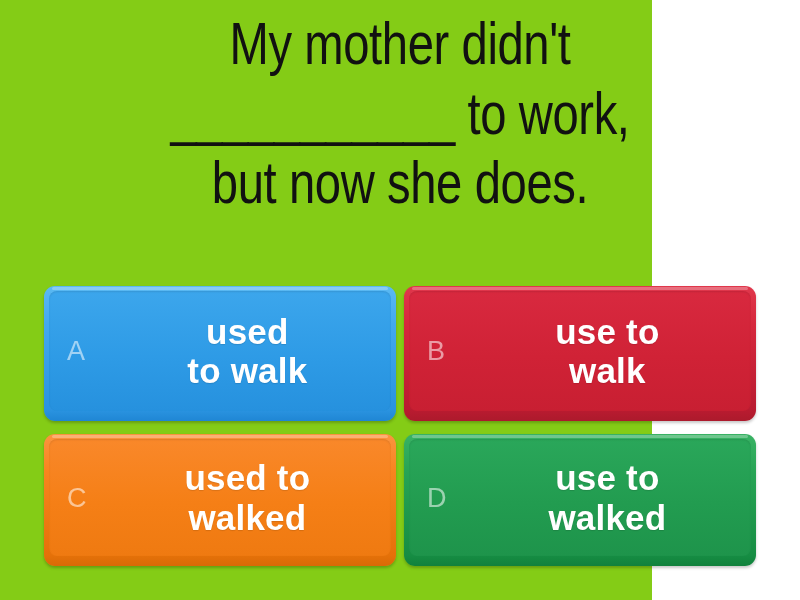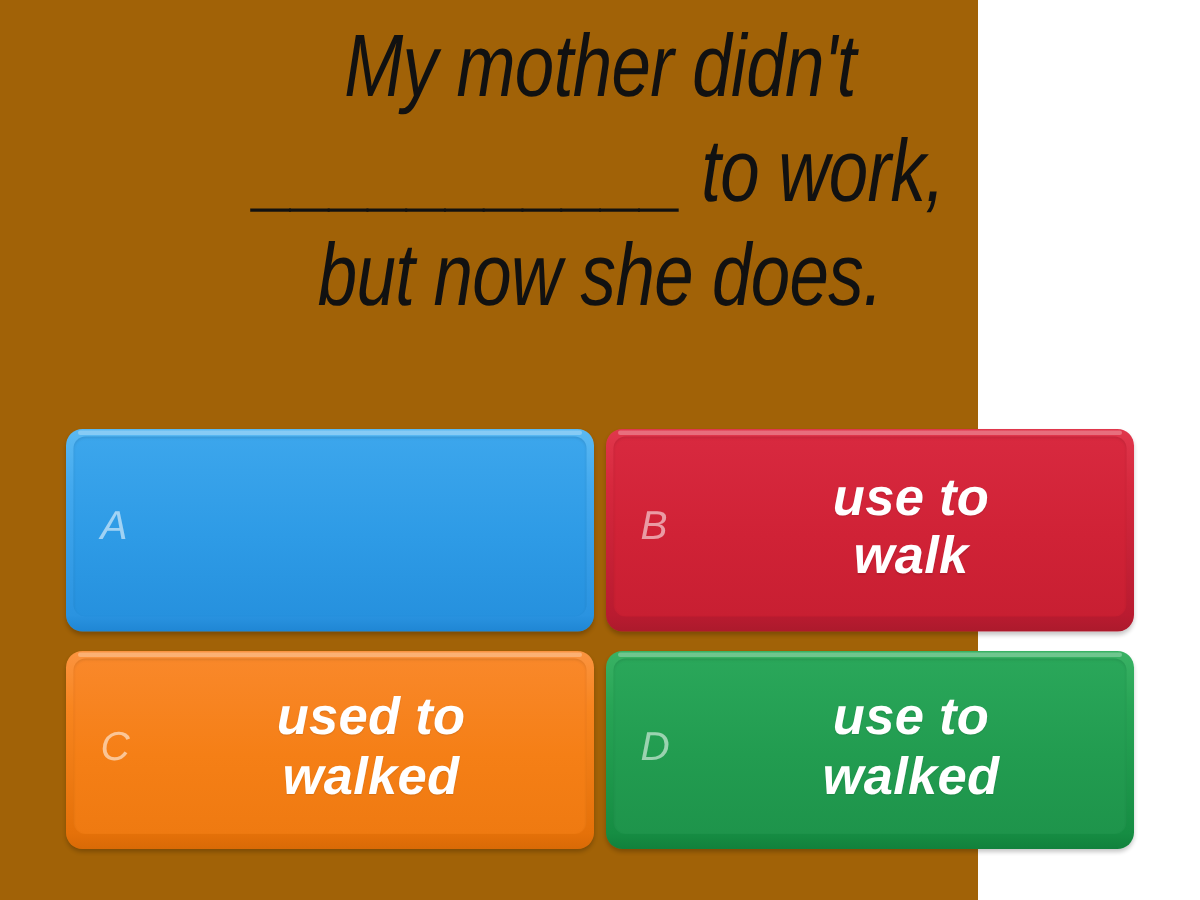--- a/index.html
+++ b/index.html
@@ -12,23 +12,22 @@
     width: 800px;
     height: 600px;
     overflow: hidden;
     font-family: "Liberation Sans", "DejaVu Sans", sans-serif;
   }
 
   .quiz-stage {
     position: relative;
     width: 652px;
     height: 600px;
-    background: #a16207;
+    background: #84cc16;
     box-sizing: border-box;
-    font-style: italic;
   }
 
   
   .question-area {
     position: absolute;
     left: 0;
     top: 10px;
     width: 800px;
     text-align: center;
   }
@@ -167,20 +166,22 @@
     <span class="question-text">My mother didn't
 ___________ to work,
 but now she does.</span>
   </div>
 
   <div class="answers-grid">
 
     <div class="answer-button theme-blue">
       <div class="answer-face">
         <span class="answer-letter">A</span>
+        <span class="answer-label">used
+to walk</span>
       </div>
     </div>
 
     <div class="answer-button theme-red">
       <div class="answer-face">
         <span class="answer-letter">B</span>
         <span class="answer-label">use to
 walk</span>
       </div>
     </div>

